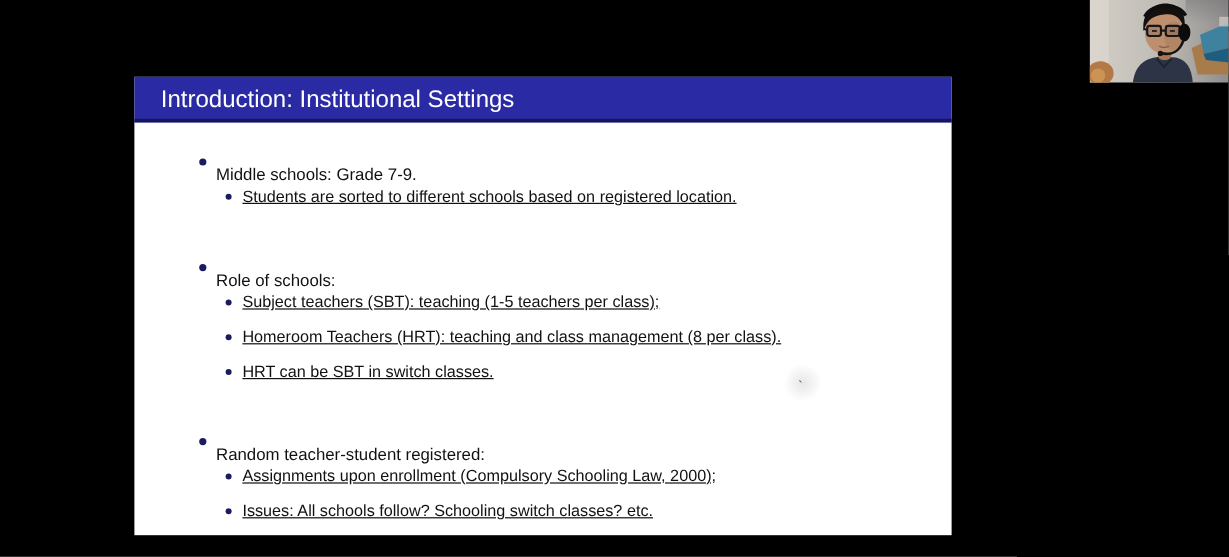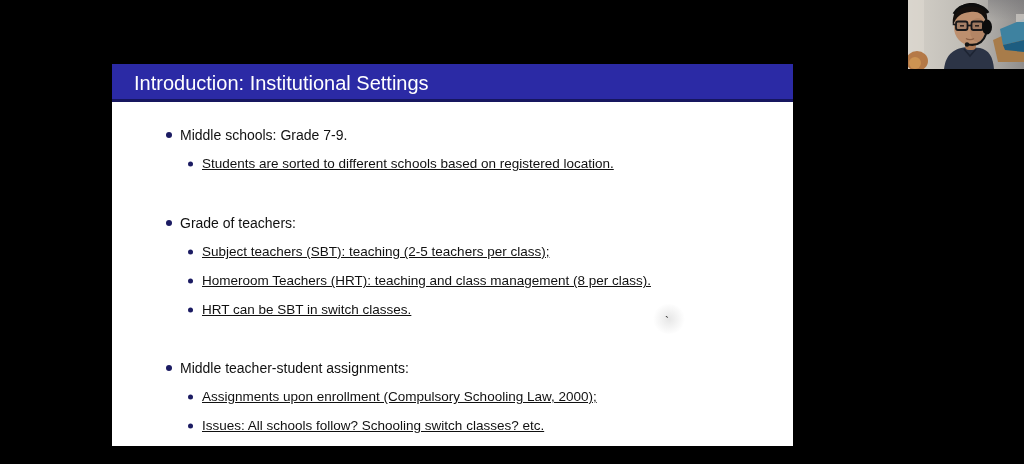--- a/index.html
+++ b/index.html
@@ -41,21 +41,21 @@
   }
   .bullet-row .dot {
     position: absolute;
     top: 50%;
     transform: translateY(-50%);
     border-radius: 50%;
     background: #1b1b62;
   }
   .bullet-row.l1 { font-size: 14px; }
   .bullet-row.l1 .dot { left: 54px; width: 6px; height: 6px; }
-  .bullet-row.l1 .bullet-text { position: absolute; left: 68px; }
+  .bullet-row.l1 .bullet-text { position: absolute; left: 68px; margin-top: 10px; }
   .bullet-row.l2 { font-size: 13.5px; }
   .bullet-row.l2 .dot { left: 76px; width: 5px; height: 5px; }
   .bullet-row.l2 .bullet-text { position: absolute; left: 90px; text-decoration: underline; }
 
   .stray-mark {
     position: absolute;
     left: 553px; top: 251px;
     font-size: 12px;
     color: #3a3a3a;
   }
@@ -89,37 +89,37 @@
   <div class="bullet-row l1" style="top:62px">
     <span class="dot"></span>
     <span class="bullet-text">Middle schools: Grade 7-9.</span>
   </div>
   <div class="bullet-row l2" style="top:91px">
     <span class="dot"></span>
     <span class="bullet-text">Students are sorted to different schools based on registered location.</span>
   </div>
   <div class="bullet-row l1" style="top:150px">
     <span class="dot"></span>
-    <span class="bullet-text">Grade of teachers:</span>
+    <span class="bullet-text">Role of schools:</span>
   </div>
   <div class="bullet-row l2" style="top:179px">
     <span class="dot"></span>
-    <span class="bullet-text">Subject teachers (SBT): teaching (2-5 teachers per class);</span>
+    <span class="bullet-text">Subject teachers (SBT): teaching (1-5 teachers per class);</span>
   </div>
   <div class="bullet-row l2" style="top:208px">
     <span class="dot"></span>
     <span class="bullet-text">Homeroom Teachers (HRT): teaching and class management (8 per class).</span>
   </div>
   <div class="bullet-row l2" style="top:237px">
     <span class="dot"></span>
     <span class="bullet-text">HRT can be SBT in switch classes.</span>
   </div>
   <div class="bullet-row l1" style="top:295px">
     <span class="dot"></span>
-    <span class="bullet-text">Middle teacher-student assignments:</span>
+    <span class="bullet-text">Random teacher-student registered:</span>
   </div>
   <div class="bullet-row l2" style="top:324px">
     <span class="dot"></span>
     <span class="bullet-text">Assignments upon enrollment (Compulsory Schooling Law, 2000);</span>
   </div>
   <div class="bullet-row l2" style="top:353px">
     <span class="dot"></span>
     <span class="bullet-text">Issues: All schools follow? Schooling switch classes? etc.</span>
   </div>
 

